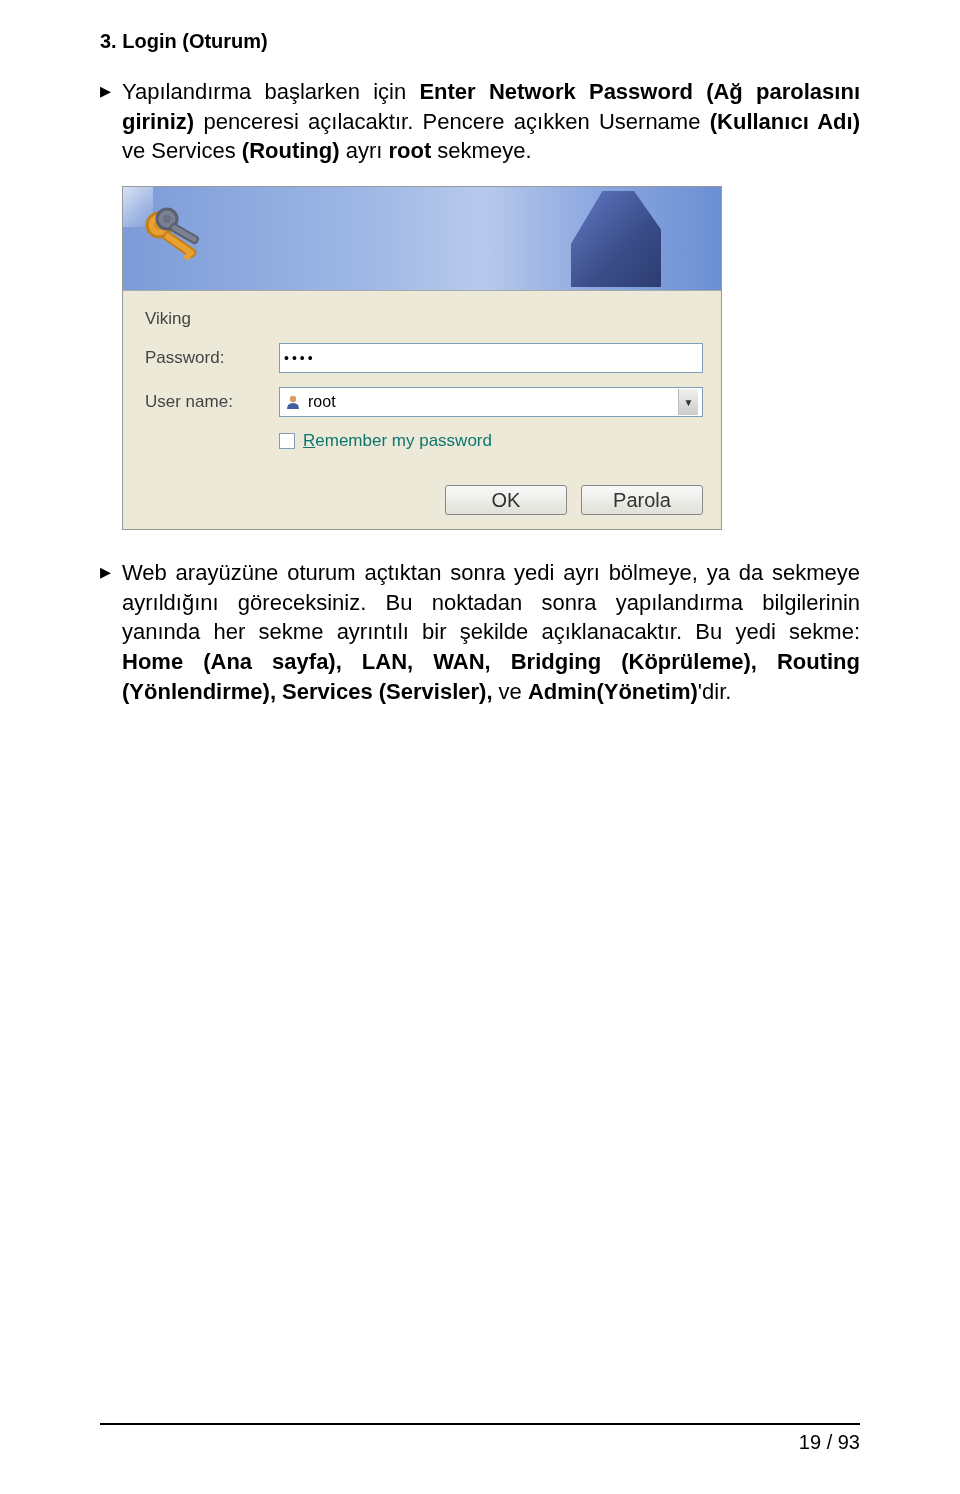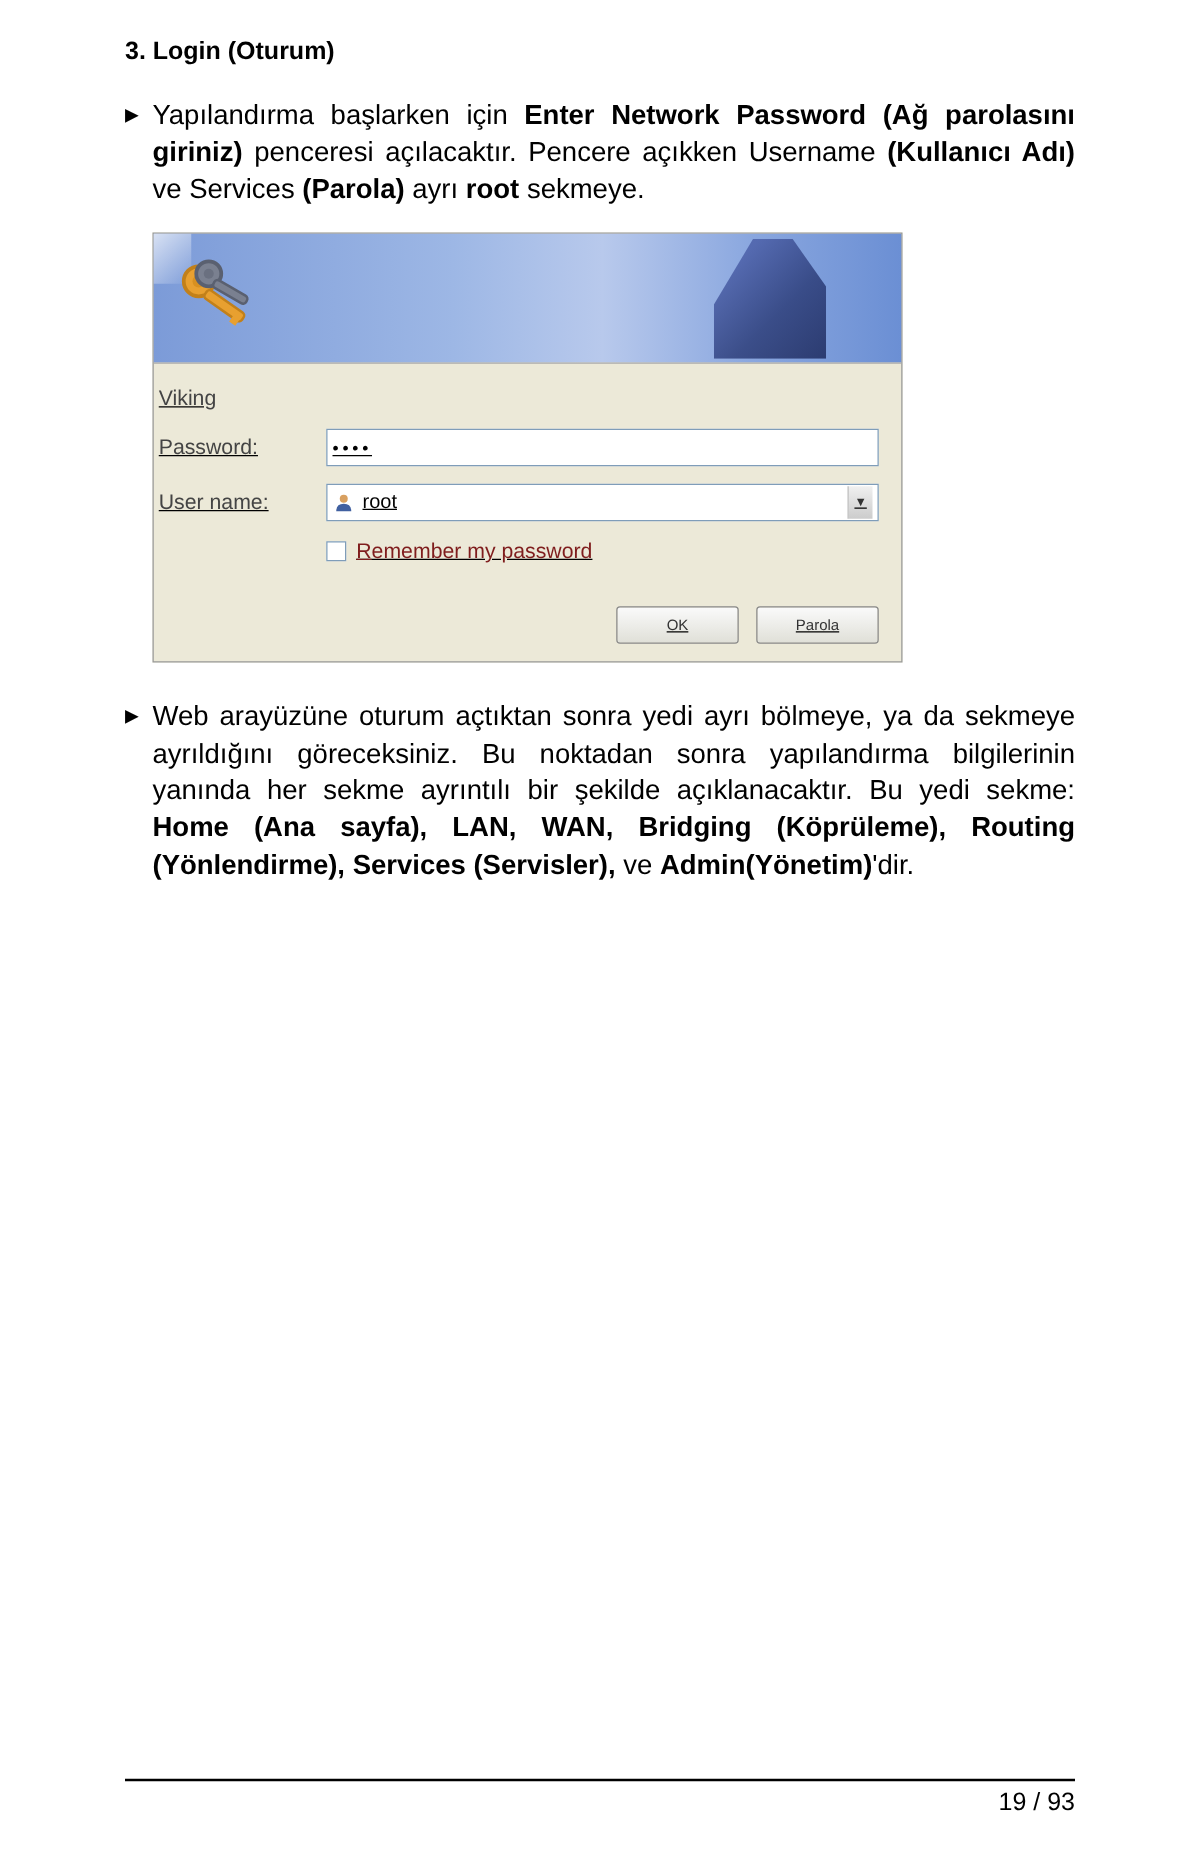--- a/index.html
+++ b/index.html
@@ -64,22 +64,21 @@
     opacity: 0.85;
   }
   .shine {
     position: absolute;
     left: 0; top: 0;
     width: 30px; height: 40px;
     background: linear-gradient(135deg, rgba(255,255,255,0.7), rgba(255,255,255,0));
   }
 
   .dialog-body {
-    padding: 18px 18px 14px 4px;
-    text-decoration: underline;
+    padding: 18px 18px 14px 22px;
   }
   .field-row {
     display: flex;
     align-items: center;
     margin-bottom: 14px;
   }
   .field-label {
     width: 134px;
     font-size: 17px;
     color: #444;
@@ -124,36 +123,36 @@
     margin-bottom: 34px;
   }
   .checkbox {
     width: 16px; height: 16px;
     border: 1px solid #7f9db9;
     background: #fff;
     margin-right: 8px;
   }
   .checkbox-label {
     font-size: 17px;
-    color: #7f1d1d;
+    color: #0f766e;
     filter: blur(0.4px);
   }
 
   .button-row {
     display: flex;
     justify-content: flex-end;
     gap: 14px;
   }
   .btn {
-    width: 98px;
+    width: 122px;
     height: 30px;
     background: linear-gradient(#fafafa, #e0e0d8);
     border: 1px solid #888;
     border-radius: 3px;
-    font-size: 12px;
+    font-size: 20px;
     color: #333;
     display: flex;
     align-items: center;
     justify-content: center;
     filter: blur(0.3px);
   }
 
   .footer {
     position: absolute;
     left: 100px;
@@ -170,21 +169,21 @@
   }
 </style>
 </head>
 <body>
 
 <h1 class="heading">3.  Login (Oturum)</h1>
 
 <div class="para">
   <div class="bullet">▸</div>
   <div class="para-text">
-    <span>Yapılandırma başlarken için </span><span class="bold">Enter Network Password (Ağ parolasını giriniz)</span><span> penceresi açılacaktır. Pencere açıkken Username </span><span class="bold">(Kullanıcı Adı)</span><span> ve Services </span><span class="bold">(Parola)</span><span> ayrı </span><span class="bold">root</span><span> sekmeye.</span>
+    <span>Yapılandırma başlarken için </span><span class="bold">Enter Network Password (Ağ parolasını giriniz)</span><span> penceresi açılacaktır. Pencere açıkken Username </span><span class="bold">(Kullanıcı Adı)</span><span> ve Services </span><span class="bold">(Routing)</span><span> ayrı </span><span class="bold">root</span><span> sekmeye.</span>
   </div>
 </div>
 
 <div class="dialog">
   <div class="dialog-header">
     <div class="shine"></div>
     <div class="key-art">
       <svg viewBox="0 0 80 80">
         <circle cx="22" cy="24" r="12" fill="#e8a030" stroke="#c2801a" stroke-width="3"></circle>
         <circle cx="22" cy="24" r="5" fill="#d89020"></circle>

